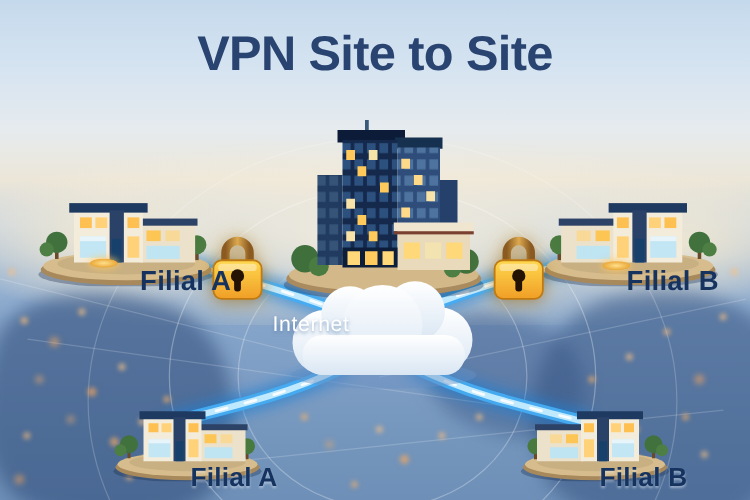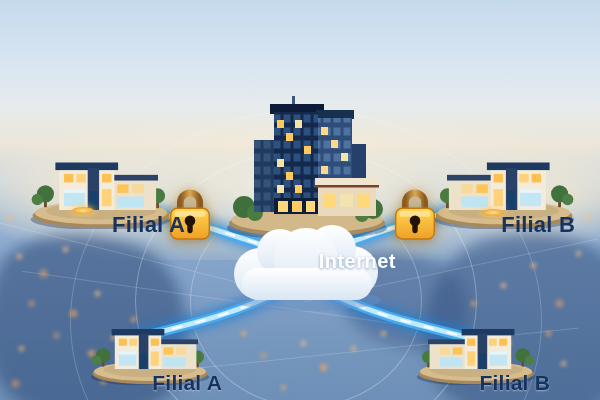--- a/index.html
+++ b/index.html
@@ -52,22 +52,22 @@
   .streak.s1{left:20px;top:300px;width:420px;transform:rotate(8deg);}
   .streak.s2{left:150px;top:350px;width:430px;transform:rotate(-6deg);}
   .streak.s3{left:-30px;top:255px;width:320px;transform:rotate(14deg);}
   .streak.s4{left:300px;top:270px;width:300px;transform:rotate(-12deg);}
   .pipes{position:absolute;left:0;top:0;}
   .building{position:absolute;}
   .building.flip svg{transform:scaleX(-1);}
   .padlock{position:absolute;filter:drop-shadow(0 2px 6px rgba(120,70,0,.45)) drop-shadow(0 0 10px rgba(255,200,80,.35));}
   .cloud-wrap{position:absolute;left:218px;top:220px;width:178px;height:92px;}
   .cloud-label{
-    position:absolute;left:0;top:30px;width:100%;text-align:right;
-    font-size:20px;font-weight:bold;color:#ffffff;letter-spacing:.5px;
+    position:absolute;left:0;top:30px;width:100%;text-align:left;
+    font-size:17px;font-weight:normal;color:#ffffff;letter-spacing:.5px;
     text-shadow:0 1px 3px rgba(96,132,176,.75);
   }
   .site-label{
     position:absolute;width:140px;text-align:right;
     font-weight:bold;color:#16335f;letter-spacing:.2px;
   }
   .site-label.top{font-size:22px;}
   .site-label.bottom{font-size:21px;text-shadow:0 1px 2px rgba(230,238,248,.5);}
   .lbl-tl{left:45px;top:212px;}
   .lbl-tr{left:435px;top:212px;}
@@ -283,18 +283,19 @@
       <circle cx="114" cy="29" r="24" fill="url(#cg)"></circle>
       <circle cx="88" cy="40" r="32" fill="url(#cg)"></circle>
       <rect x="24" y="48" width="130" height="32" rx="16" fill="url(#cg)"></rect>
     </svg>
     <div class="cloud-label">Internet</div>
   </div>
 
   <div class="gold-pill pill-l"></div>
   <div class="gold-pill pill-r"></div>
 
+  <div class="page-title">VPN Site to Site</div>
   <div class="site-label top lbl-tl">Filial A</div>
   <div class="site-label top lbl-tr">Filial B</div>
   <div class="site-label bottom lbl-bl">Filial A</div>
   <div class="site-label bottom lbl-br">Filial B</div>
 
 </div>
 
 </body></html>

